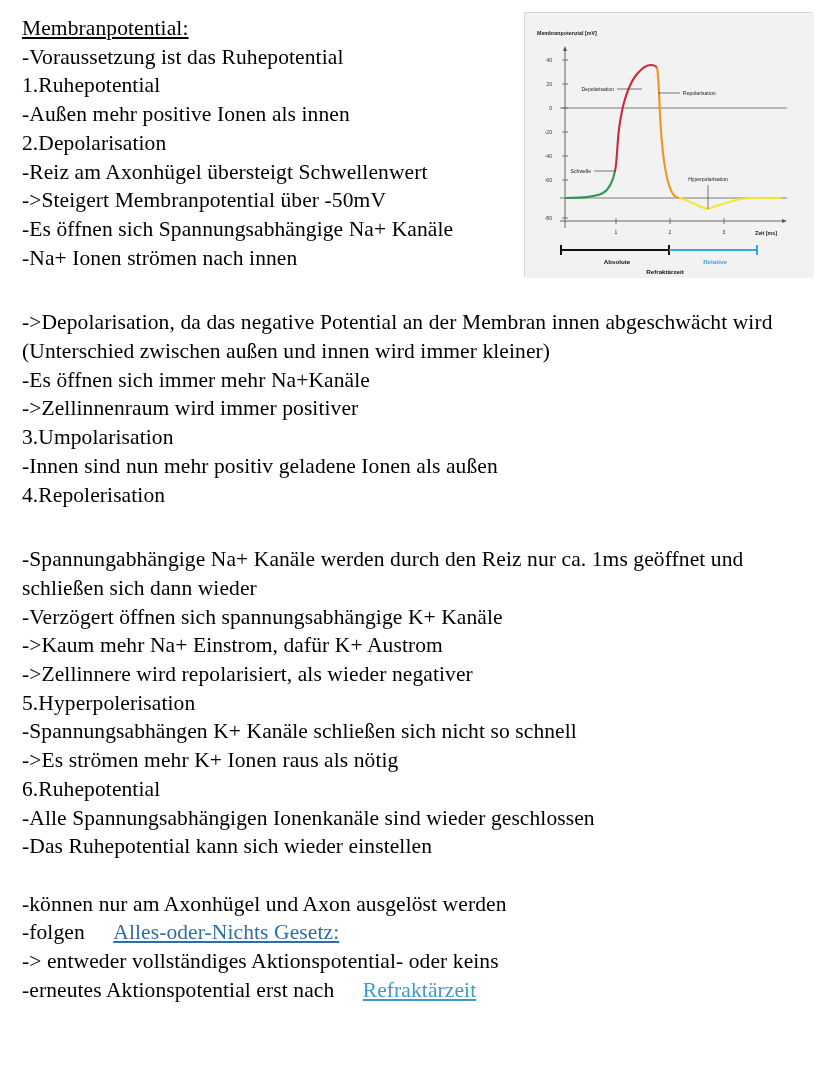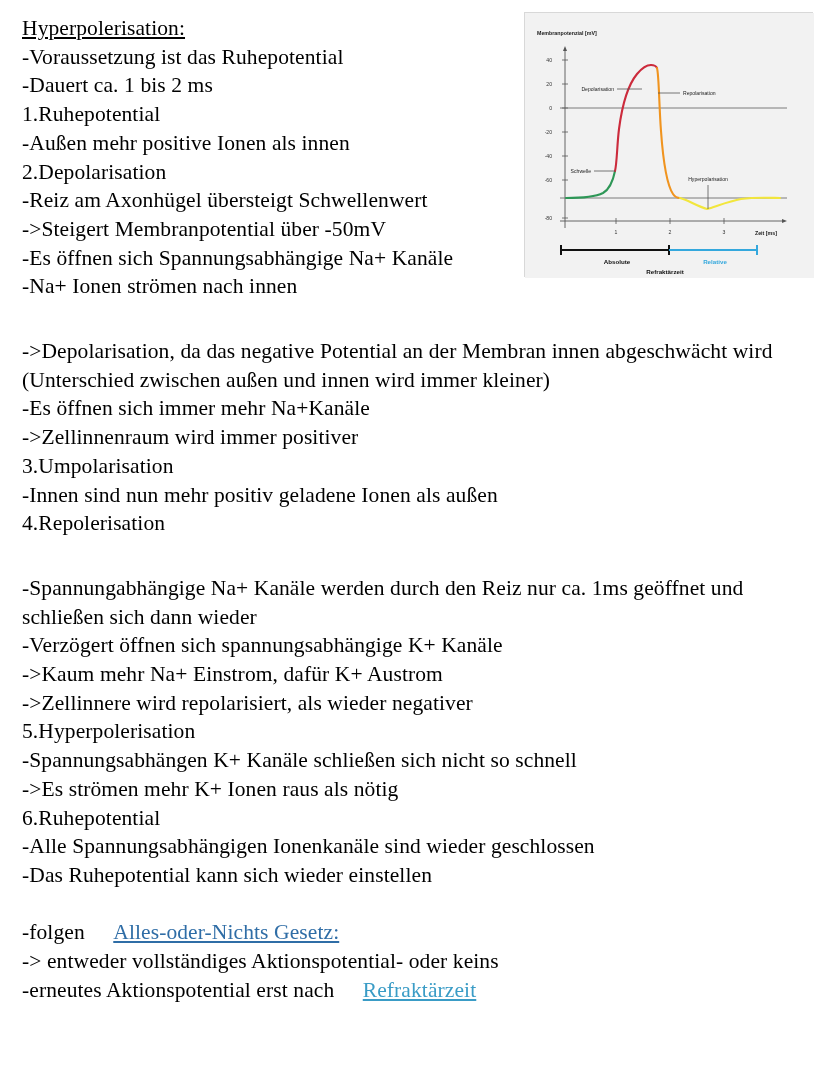--- a/index.html
+++ b/index.html
@@ -106,24 +106,23 @@
     fill: #34a8dd;
   }
 </style>
 </head>
 <body>
 
 <div id="page">
 
   <div id="notes">
 
-    <div class="line heading">Hyperpolerisation:</div>
+    <div class="line heading">Membranpotential:</div>
 
     <div class="line">-Voraussetzung ist das Ruhepotential</div>
-    <div class="line">-Dauert ca. 1 bis 2 ms</div>
     <div class="line">1.Ruhepotential</div>
     <div class="line">-Außen mehr positive Ionen als innen</div>
     <div class="line">2.Depolarisation</div>
     <div class="line">-Reiz am Axonhügel übersteigt Schwellenwert</div>
     <div class="line">-&gt;Steigert Membranpotential über -50mV</div>
     <div class="line">-Es öffnen sich Spannungsabhängige Na+ Kanäle</div>
     <div class="line">-Na+ Ionen strömen nach innen</div>
     <div class="line wrap wrapblock">-&gt;Depolarisation, da das negative Potential an der Membran innen abgeschwächt wird (Unterschied zwischen außen und innen wird immer kleiner)</div>
     <div class="line">-Es öffnen sich immer mehr Na+Kanäle</div>
     <div class="line">-&gt;Zellinnenraum wird immer positiver</div>
@@ -136,20 +135,21 @@
     <div class="line">-&gt;Zellinnere wird repolarisiert, als wieder negativer</div>
     <div class="line">5.Hyperpolerisation</div>
     <div class="line">-Spannungsabhängen K+ Kanäle schließen sich nicht so schnell</div>
     <div class="line">-&gt;Es strömen mehr K+ Ionen raus als nötig</div>
     <div class="line">6.Ruhepotential</div>
     <div class="line">-Alle Spannungsabhängigen Ionenkanäle sind wieder geschlossen</div>
     <div class="line">-Das Ruhepotential kann sich wieder einstellen</div>
 
     <div class="line blank"></div>
 
+    <div class="line">-können nur am Axonhügel und Axon ausgelöst werden</div>
 
     <div class="line"><span>-folgen </span><a href="#" class="link link-blue">Alles-oder-Nichts Gesetz:</a></div>
 
     <div class="line">-&gt; entweder vollständiges Aktionspotential- oder keins</div>
 
     <div class="line"><span>-erneutes Aktionspotential erst nach </span><a href="#" class="link link-cyan">Refraktärzeit</a></div>
   </div>
 
   <div id="figure">
     <svg viewBox="0 0 289 265" xmlns="http://www.w3.org/2000/svg">

